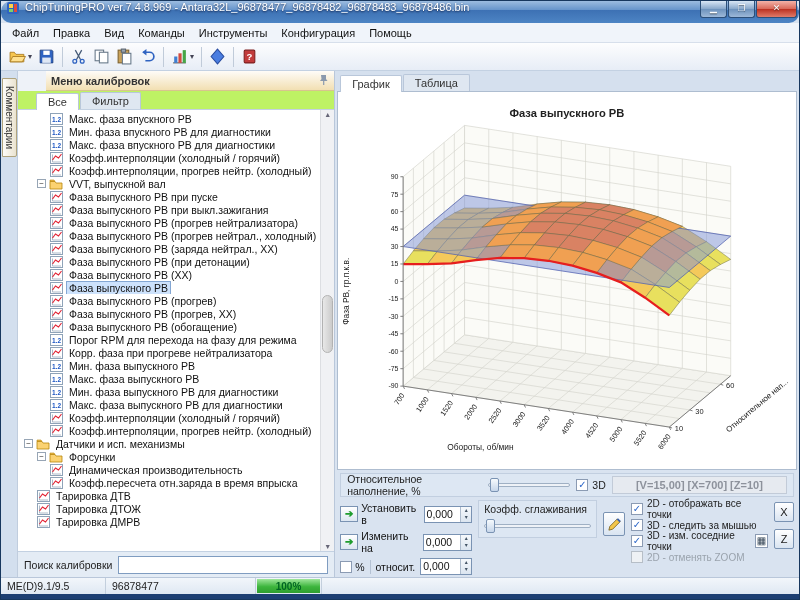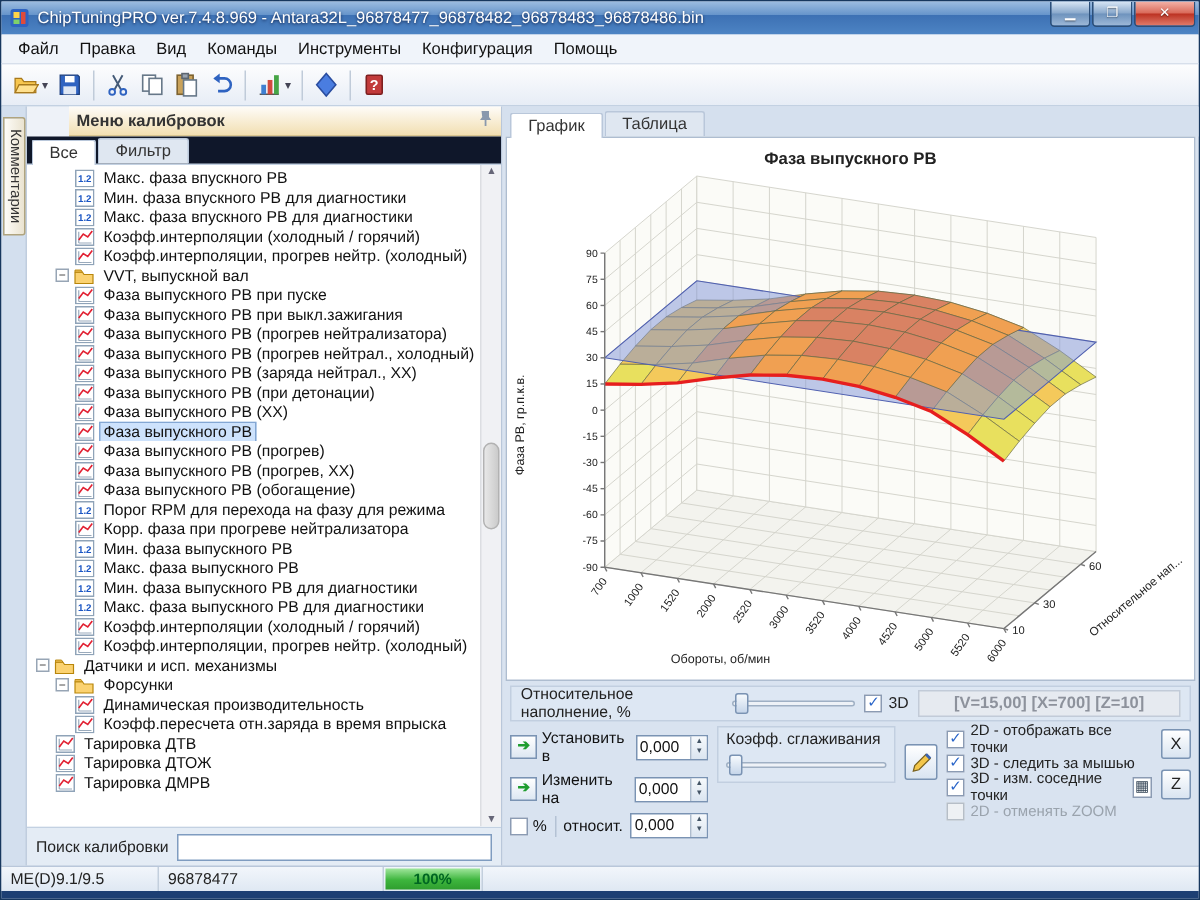--- a/index.html
+++ b/index.html
@@ -1,20 +1,20 @@
 <!DOCTYPE html>
 <html><head>
 <meta charset="utf-8">
 <style>
   * { margin:0; padding:0; box-sizing:border-box; font-family:"Liberation Sans",sans-serif; }
   html,body { width:800px; height:600px; overflow:hidden; background:#555; }
   .window { width:800px; height:600px; display:flex; flex-direction:column; border:1px solid #17375e; background:#d9e3f0; }
 
   
-  .titlebar { height:22px; flex:0 0 22px; background:linear-gradient(#9cbce0 0%,#6795cb 40%,#3d71b4 42%,#4d84c4 100%); display:flex; align-items:center; padding:0 2px 0 5px; }
+  .titlebar { height:22px; flex:0 0 22px; background:linear-gradient(#9cbce0 0%,#6795cb 40%,#3d71b4 42%,#4d84c4 100%); display:flex; padding:0 2px 0 5px;border-radius:10px; }
   .app-icon { width:14px; height:14px; }
   .title-text { color:#fff; font-size:11px; text-shadow:0 1px 2px rgba(0,10,40,.75); margin-left:5px; flex:1; white-space:nowrap; overflow:hidden; }
   .win-btns { display:flex; align-self:flex-start; }
   .win-btn { width:27px; height:17px; border:1px solid #2c4f79; border-top:none; border-radius:0 0 3px 3px; background:linear-gradient(#d8e6f5,#8aa9cc 48%,#6e93bd 52%,#9db8d8); color:#fff; font-size:9px; line-height:15px; text-align:center; margin-left:1px; text-shadow:0 1px 1px rgba(0,0,0,.5); }
   .win-btn.close { width:41px; background:linear-gradient(#f3b3a8,#d96a5a 48%,#bc3222 52%,#e07b6a); }
 
   
   .menubar { height:20px; flex:0 0 20px; background:#f0f4fa; border-bottom:1px solid #d7dfeb; display:flex; align-items:center; padding-left:4px; font-size:11px; color:#111; }
   .menu-item { padding:2px 7px; }
   .toolbar { height:28px; flex:0 0 28px; background:linear-gradient(#fdfdfe,#e7edf6); border-bottom:1px solid #c3d1e2; display:flex; align-items:center; padding-left:5px; }
@@ -25,21 +25,21 @@
 
   
   .main { flex:1 1 auto; display:flex; min-height:0; }
   .side-strip { flex:0 0 17px; background:#d3dfee; border-right:1px solid #c0cdde; position:relative; }
   .side-tab { position:absolute; top:7px; left:1px; width:15px; padding:7px 1px; writing-mode:vertical-rl; font-size:10px; color:#333; background:linear-gradient(90deg,#fdfcf8,#eae3d0); border:1px solid #b0a47e; border-radius:0 2px 2px 0; }
 
   
   .left-panel { flex:0 0 282px; display:flex; flex-direction:column; border-right:1px solid #b9c7da; background:#eef2f8; min-height:0; }
   .lp-header { height:20px; flex:0 0 20px; background:linear-gradient(#fefcf8,#f2dfb2); border-bottom:1px solid #d8c48e; display:flex; align-items:center; padding:0 5px; font-size:11px; font-weight:bold; color:#333;margin-left:28px; }
   .lp-pin { margin-left:auto; }
-  .lp-tabs { height:19px; flex:0 0 19px; background:#0f172a; display:flex; align-items:flex-end; padding-left:3px; border-bottom:1px solid #c3d1e2; }
+  .lp-tabs { height:19px; flex:0 0 19px; background:#bef264; display:flex; align-items:flex-end; padding-left:18px; border-bottom:1px solid #c3d1e2; }
   .tab { font-size:11px; padding:2px 11px; border:1px solid #b9c7da; border-bottom:none; background:#dfe7f1; border-radius:2px 2px 0 0; margin-right:1px; color:#333; }
   .tab.active { background:#fff; position:relative; top:1px; }
   .tree { flex:1 1 auto; background:#fff; overflow:hidden; position:relative; font-size:10.5px; padding:2px 15px 0 2px; min-height:0; }
   .tree-sb { position:absolute; right:0; top:0; bottom:0; width:14px; background:#f0f1f4; border-left:1px solid #dcdee2; font-size:7px; color:#667; text-align:center; }
   .tree-sb .up { position:absolute; top:1px; left:0; right:0; }
   .tree-sb .dn { position:absolute; bottom:1px; left:0; right:0; }
   .tree-sb .thumb { position:absolute; top:42%; height:58px; left:1px; right:1px; background:linear-gradient(90deg,#e8e8e8,#cbcbcb); border:1px solid #b2b2b2; border-radius:6px; }
   .trow { height:13px; display:flex; align-items:center; white-space:nowrap; overflow:hidden; }
   .trow .lbl { padding:0 2px; border:1px solid transparent; color:#111; }
   .trow.sel .lbl { background:#cde2fc; border-color:#84a7d3; }
@@ -48,21 +48,21 @@
   .search-row { flex:0 0 26px; border-top:1px solid #c3d1e2; background:#e4ecf5; display:flex; align-items:center; padding:3px 6px; gap:6px; font-size:10.5px; color:#222; }
   .search-input { flex:1; height:18px; border:1px solid #7f9cc0; background:#fff; font-size:10.5px; padding:0 3px; }
 
   
   .right { flex:1 1 auto; display:flex; flex-direction:column; min-width:0; background:#d9e3f0; }
   .rp-tabs { height:20px; flex:0 0 20px; display:flex; align-items:flex-end; padding-left:5px; background:#d5e0ee; }
   .chart-wrap { flex:1 1 auto; background:#fff; border:1px solid #aebdd0; margin:0 2px; min-height:0; }
   .chart-wrap svg { width:100%; height:100%; display:block; }
 
   
-  .ctrl { flex:0 0 104px; padding:3px 5px 18px; display:flex; flex-direction:column; gap:3px; }
+  .ctrl { flex:0 0 104px; padding:3px 5px 2px; display:flex; flex-direction:column; gap:3px; }
   .ctrl-row1 { height:24px; flex:0 0 24px; display:flex; align-items:center; gap:6px; font-size:10.5px; color:#222; border:1px solid #c2cfe0; background:#dde7f3; padding:0 6px; }
   .slider { position:relative; height:14px; width:92px; }
   .slider .track { position:absolute; left:0; right:0; top:5px; height:4px; background:#eef2f7; border:1px solid #9fb0c4; border-radius:2px; }
   .slider .thumb { position:absolute; top:0; width:9px; height:14px; background:linear-gradient(#f6fafd,#c6d6ea); border:1px solid #7a93b3; border-radius:2px; }
   .readout { margin-left:auto; width:196px; height:18px; background:#e6eaf0; border:1px solid #c2cbd8; color:#8d929c; font-weight:bold; font-size:11px; display:flex; align-items:center; justify-content:center; white-space:nowrap; }
   .ctrl-row2 { flex:1 1 auto; display:flex; gap:6px; align-items:flex-start; }
   .grpA { width:148px; display:flex; flex-direction:column; gap:4px; padding-top:2px; }
   .grpA .r { display:flex; align-items:center; gap:3px; font-size:10.5px; color:#111; }
   .gbtn { width:18px; height:16px; flex:0 0 18px; border:1px solid #7a93b3; background:linear-gradient(#ffffff,#dde7f2); color:#1f9d2f; font-size:10px; line-height:14px; text-align:center; font-weight:bold; }
   .spin { width:52px; height:17px; border:1px solid #7a93b3; background:#fff; display:flex; margin-left:auto; }

